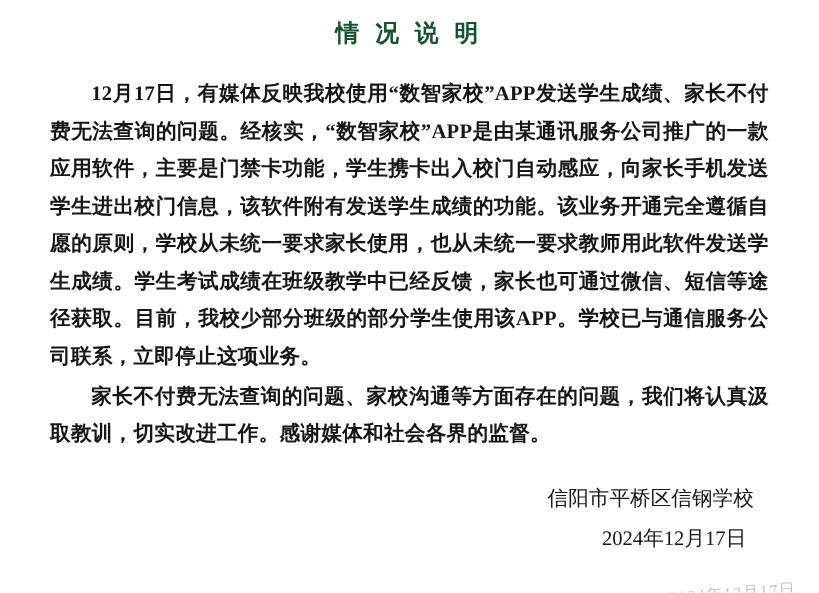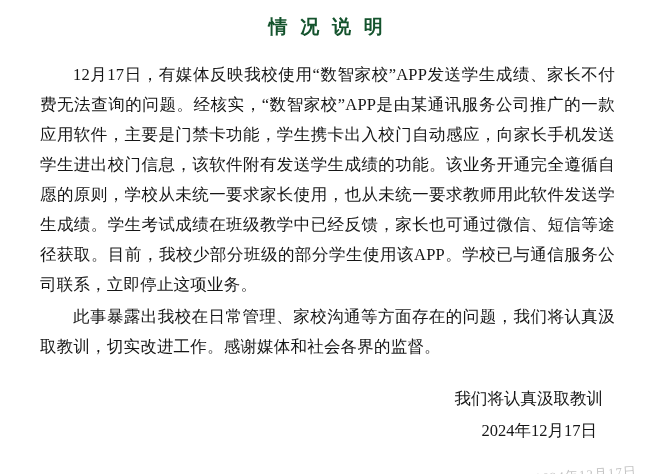--- a/index.html
+++ b/index.html
@@ -34,20 +34,21 @@
     font-size: 16.5px;
     line-height: 1.82;
     text-align: justify;
     text-justify: inter-ideograph;
     color: #161616;
     letter-spacing: 0.2px;
   }
   .body-text p {
     margin: 0 0 2px 0;
     text-indent: 2em;
+    font-weight: bold;
   }
   .signature {
     margin-top: 22px;
     font-size: 16.5px;
     line-height: 1.8;
     text-align: right;
     padding-right: 12px;
     color: #161616;
   }
   .signature div {
@@ -69,23 +70,23 @@
 </style>
 </head>
 <body>
 
 <div class="page">
 
   <div class="doc-title">情 况 说 明</div>
 
   <div class="body-text">
     <p>12月17日，有媒体反映我校使用“数智家校”APP发送学生成绩、家长不付费无法查询的问题。经核实，“数智家校”APP是由某通讯服务公司推广的一款应用软件，主要是门禁卡功能，学生携卡出入校门自动感应，向家长手机发送学生进出校门信息，该软件附有发送学生成绩的功能。该业务开通完全遵循自愿的原则，学校从未统一要求家长使用，也从未统一要求教师用此软件发送学生成绩。学生考试成绩在班级教学中已经反馈，家长也可通过微信、短信等途径获取。目前，我校少部分班级的部分学生使用该APP。学校已与通信服务公司联系，立即停止这项业务。</p>
-    <p>此事暴露出我校在日常管理、家校沟通等方面存在的问题，我们将认真汲取教训，切实改进工作。感谢媒体和社会各界的监督。</p>
+    <p>家长不付费无法查询的问题、家校沟通等方面存在的问题，我们将认真汲取教训，切实改进工作。感谢媒体和社会各界的监督。</p>
   </div>
 
   <div class="signature">
-    <div>我们将认真汲取教训</div>
+    <div>信阳市平桥区信钢学校</div>
     <div class="sign-date">2024年12月17日</div>
   </div>
 
   <div class="watermark">2024年12月17日</div>
 
 </div>
 
 </body></html>

